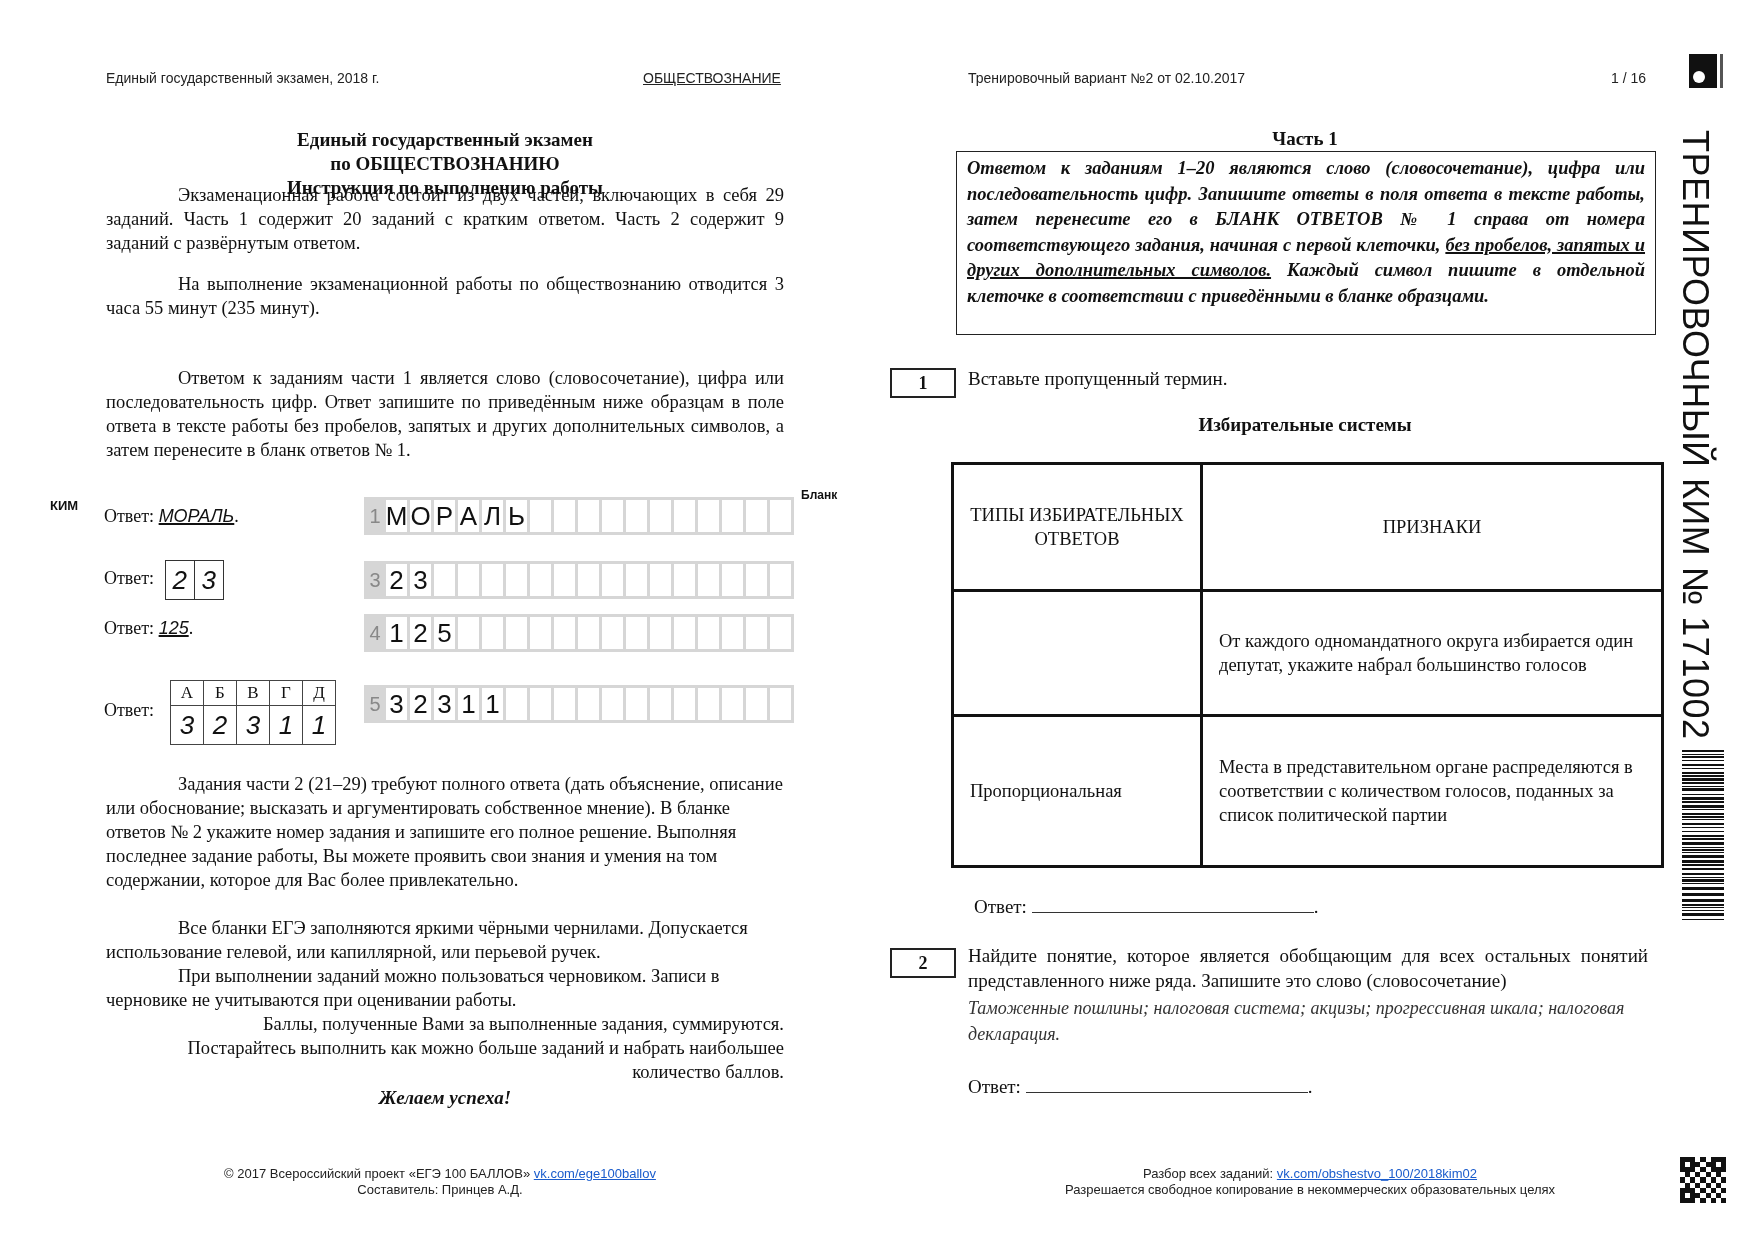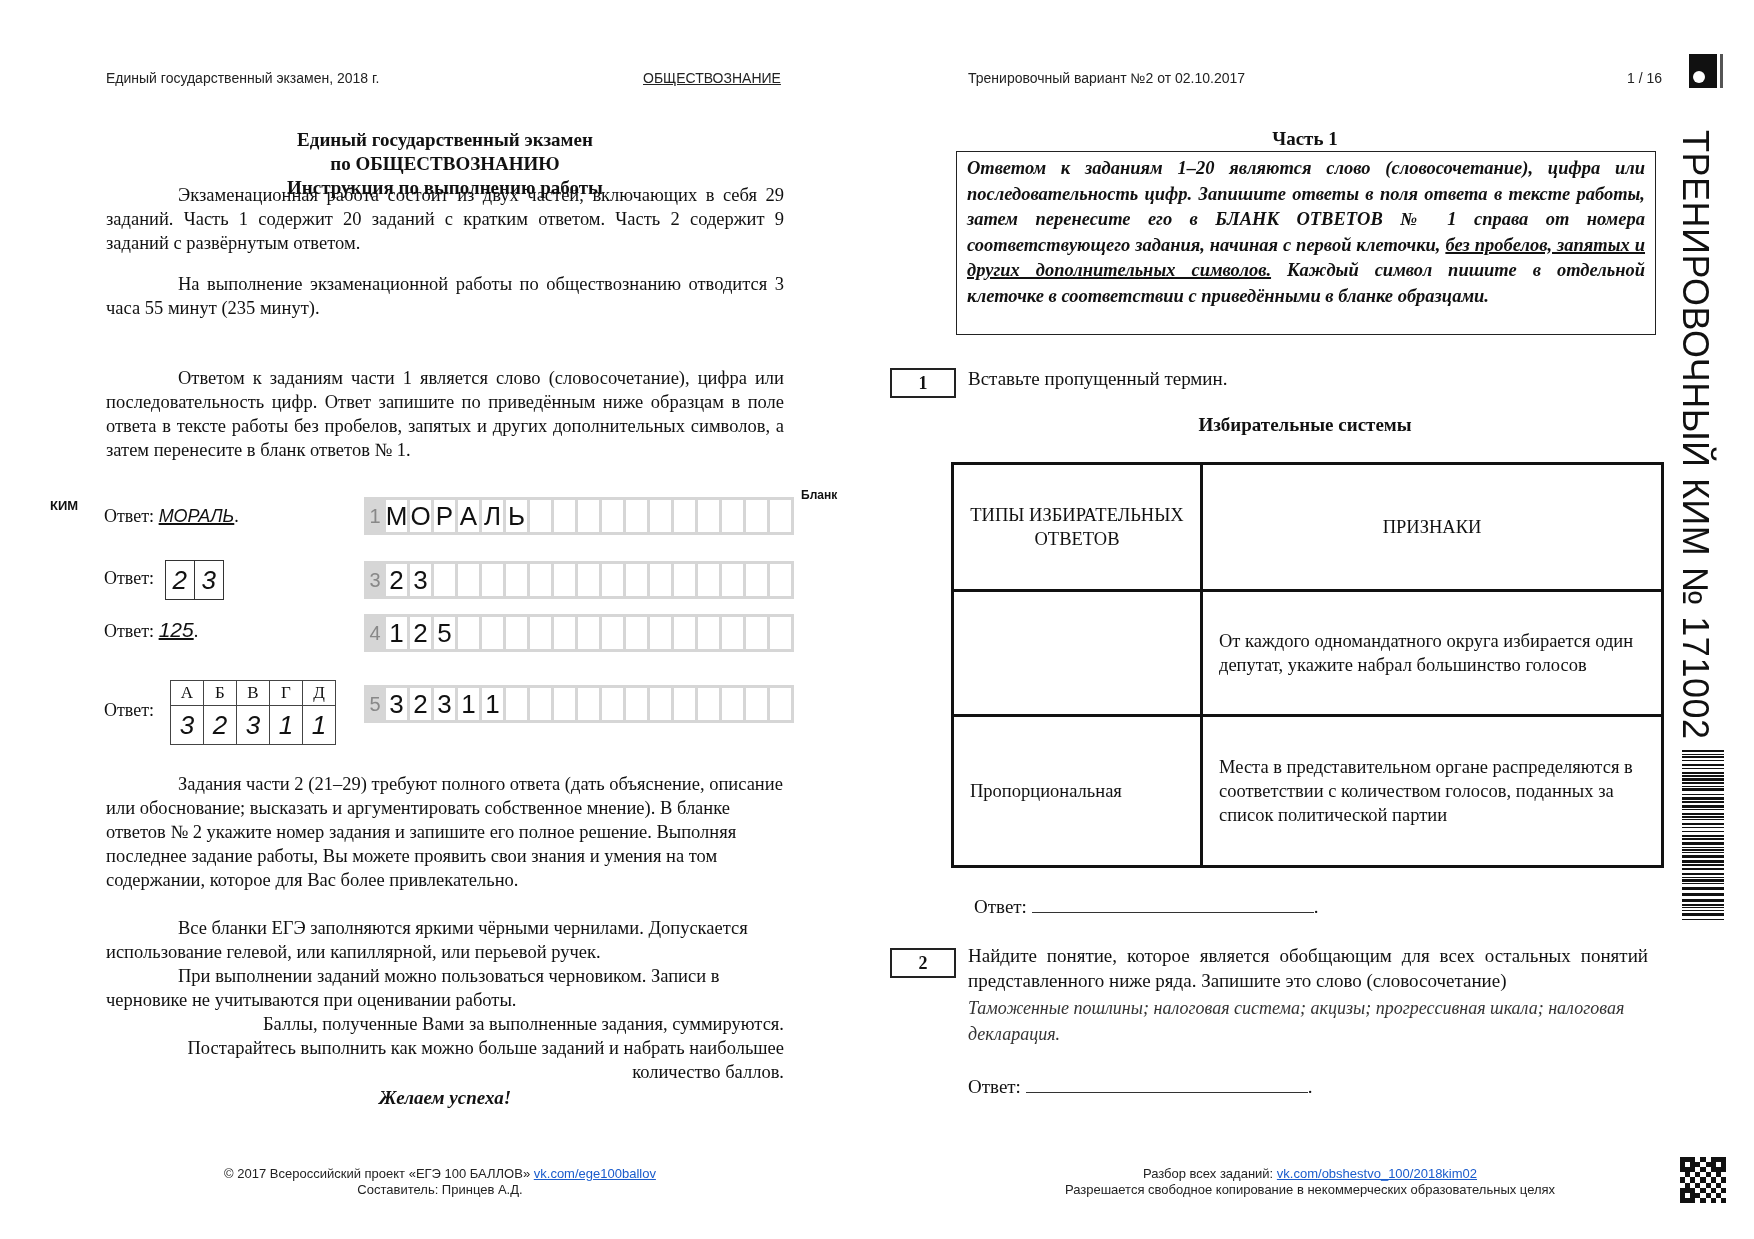--- a/index.html
+++ b/index.html
@@ -7,21 +7,21 @@
   .abs { position:absolute; }
   .hdr { top:70px; font-size:14px; color:#222; font-family:"Liberation Sans", sans-serif; }
 
   
   .title { left:106px; width:678px; text-align:center; font-weight:bold; font-size:19px; line-height:24px; }
   .para { left:106px; width:678px; font-size:18.5px; line-height:24px; text-align:justify; }
   .para .ind { display:inline-block; width:72px; }
   .kim { left:50px; top:498px; font-family:"Liberation Sans", sans-serif; font-weight:bold; font-size:13px; }
   .blank-lbl { left:801px; top:488px; font-family:"Liberation Sans", sans-serif; font-weight:bold; font-size:12px; }
   .ans-row { left:104px; font-size:18px; }
-  .ans-hand { font-family:"Liberation Sans", sans-serif; font-style:italic; font-size:21px; text-decoration:underline; text-decoration-thickness:2px; }
+  .ans-hand { font-family:"Liberation Sans", sans-serif; font-style:italic; font-size:18px; text-decoration:underline; text-decoration-thickness:2px; }
   .ans-hand.small { font-size:18px; }
   .cellbox { display:inline-flex; border:1px solid #333; vertical-align:middle; margin-left:6px; }
   .cellbox span { width:28px; height:38px; display:flex; align-items:center; justify-content:center; font-family:"Liberation Sans", sans-serif; font-style:italic; font-size:26px; }
   .cellbox span + span { border-left:1px solid #333; }
   table.abvgd { border-collapse:collapse; }
   table.abvgd td { border:1px solid #444; width:30px; text-align:center; }
   table.abvgd tr.h td { font-size:17px; height:22px; }
   table.abvgd tr.v td { font-family:"Liberation Sans", sans-serif; font-style:italic; font-size:26px; height:36px; }
   .blank-strip { left:364px; width:430px; height:38px; background:#d6d6d6; display:flex; align-items:center; padding-left:0; }
   .blank-strip .num { width:26px; text-align:center; color:#888; font-family:"Liberation Sans", sans-serif; font-size:20px; }
@@ -55,21 +55,21 @@
   .marker .bar { position:absolute; right:-6px; top:0; width:3px; height:34px; background:#555; }
   .barcode { left:1682px; top:750px; width:42px; height:350px; display:flex; flex-direction:column; }
   .qr { left:1680px; top:1157px; width:46px; height:46px; display:grid; grid-template-columns:repeat(9,1fr); grid-template-rows:repeat(9,1fr); }
 </style>
 </head>
 <body>
 
 <div class="abs hdr" style="left:106px;">Единый государственный экзамен, 2018 г.</div>
 <div class="abs hdr" style="left:643px;text-decoration:underline;">ОБЩЕСТВОЗНАНИЕ</div>
 <div class="abs hdr" style="left:968px;">Тренировочный вариант №2 от 02.10.2017</div>
-<div class="abs hdr" style="left:1611px;margin-left:16px;">1 / 16</div>
+<div class="abs hdr" style="left:1611px;">1 / 16</div>
 
 <div class="abs title" style="top:128px;">Единый государственный экзамен</div>
 <div class="abs title" style="top:152px;">по ОБЩЕСТВОЗНАНИЮ</div>
 <div class="abs title" style="top:176px;">Инструкция по выполнению работы</div>
 
 <div class="abs para" style="top:183px;"><span class="ind"></span><span>Экзаменационная работа состоит из двух частей, включающих в себя 29 заданий. Часть 1 содержит 20 заданий с кратким ответом. Часть 2 содержит 9 заданий с развёрнутым ответом.</span></div>
 <div class="abs para" style="top:272px;"><span class="ind"></span><span>На выполнение экзаменационной работы по обществознанию отводится 3 часа 55 минут (235 минут).</span></div>
 
 <div class="abs para" style="top:366px;"><span class="ind"></span><span>Ответом к заданиям части 1 является слово (словосочетание), цифра или последовательность цифр. Ответ запишите по приведённым ниже образцам в поле ответа в тексте работы без пробелов, запятых и других дополнительных символов, а затем перенесите в бланк ответов № 1.</span></div>
 

